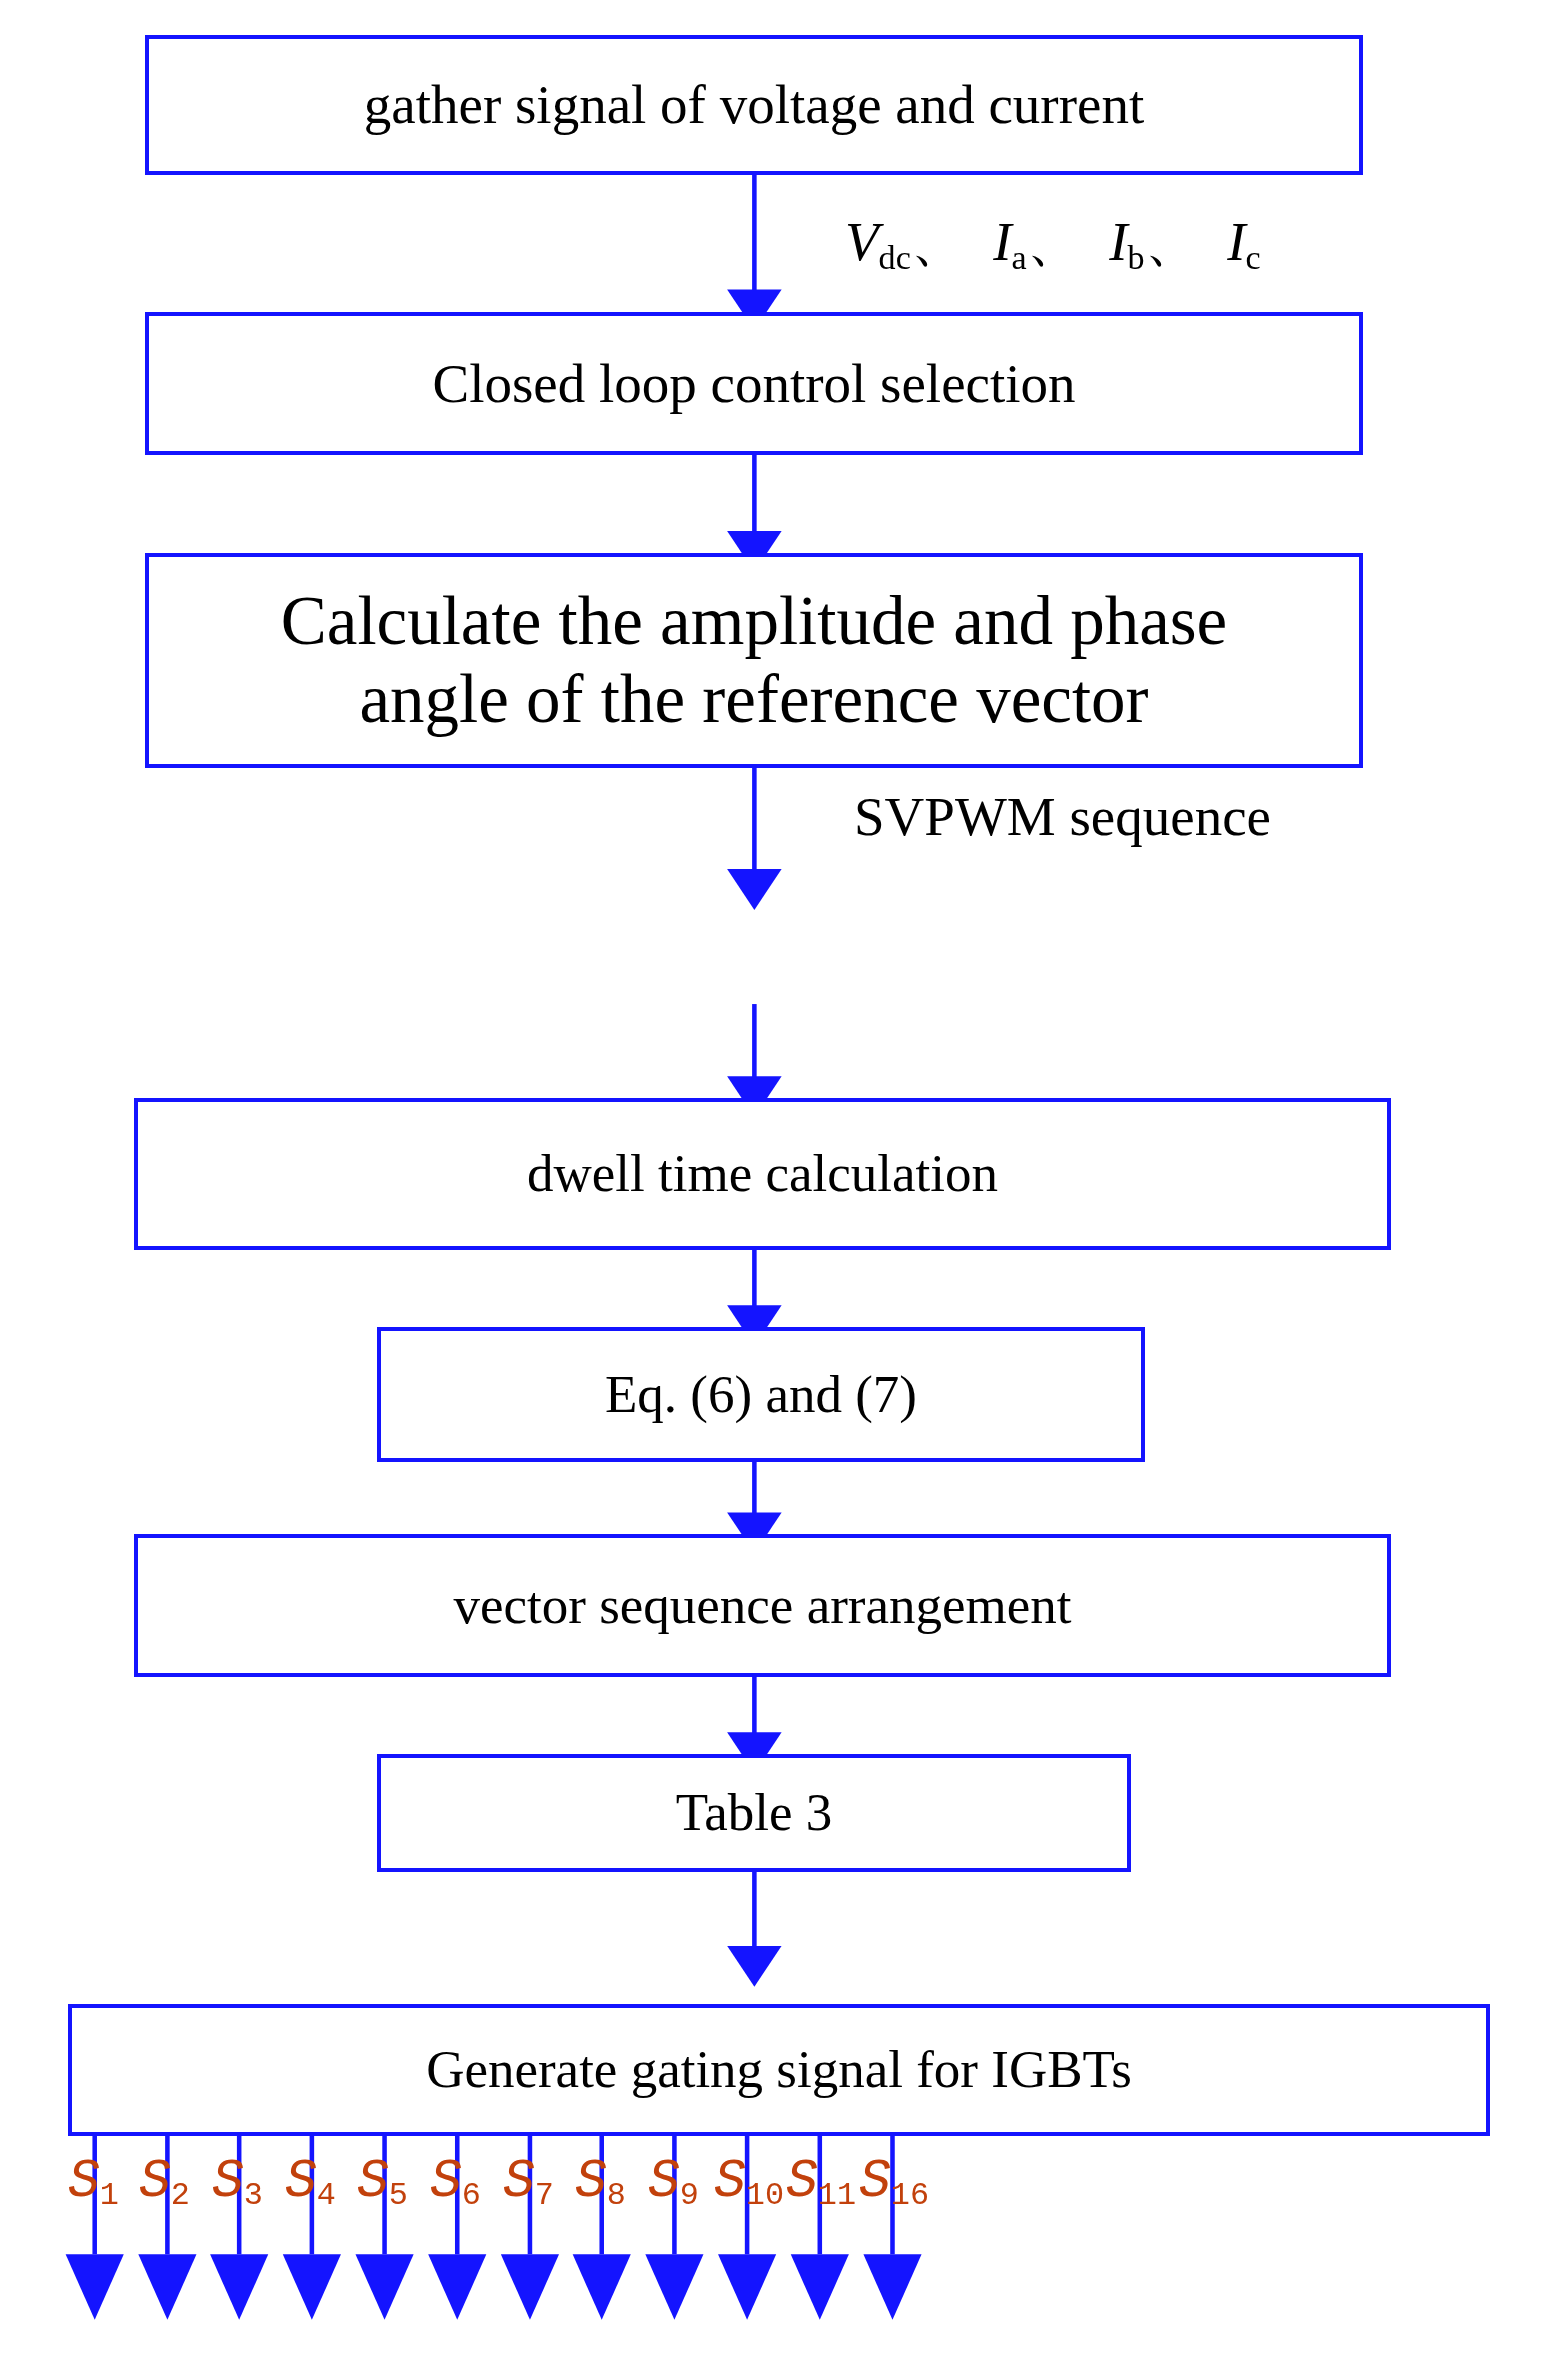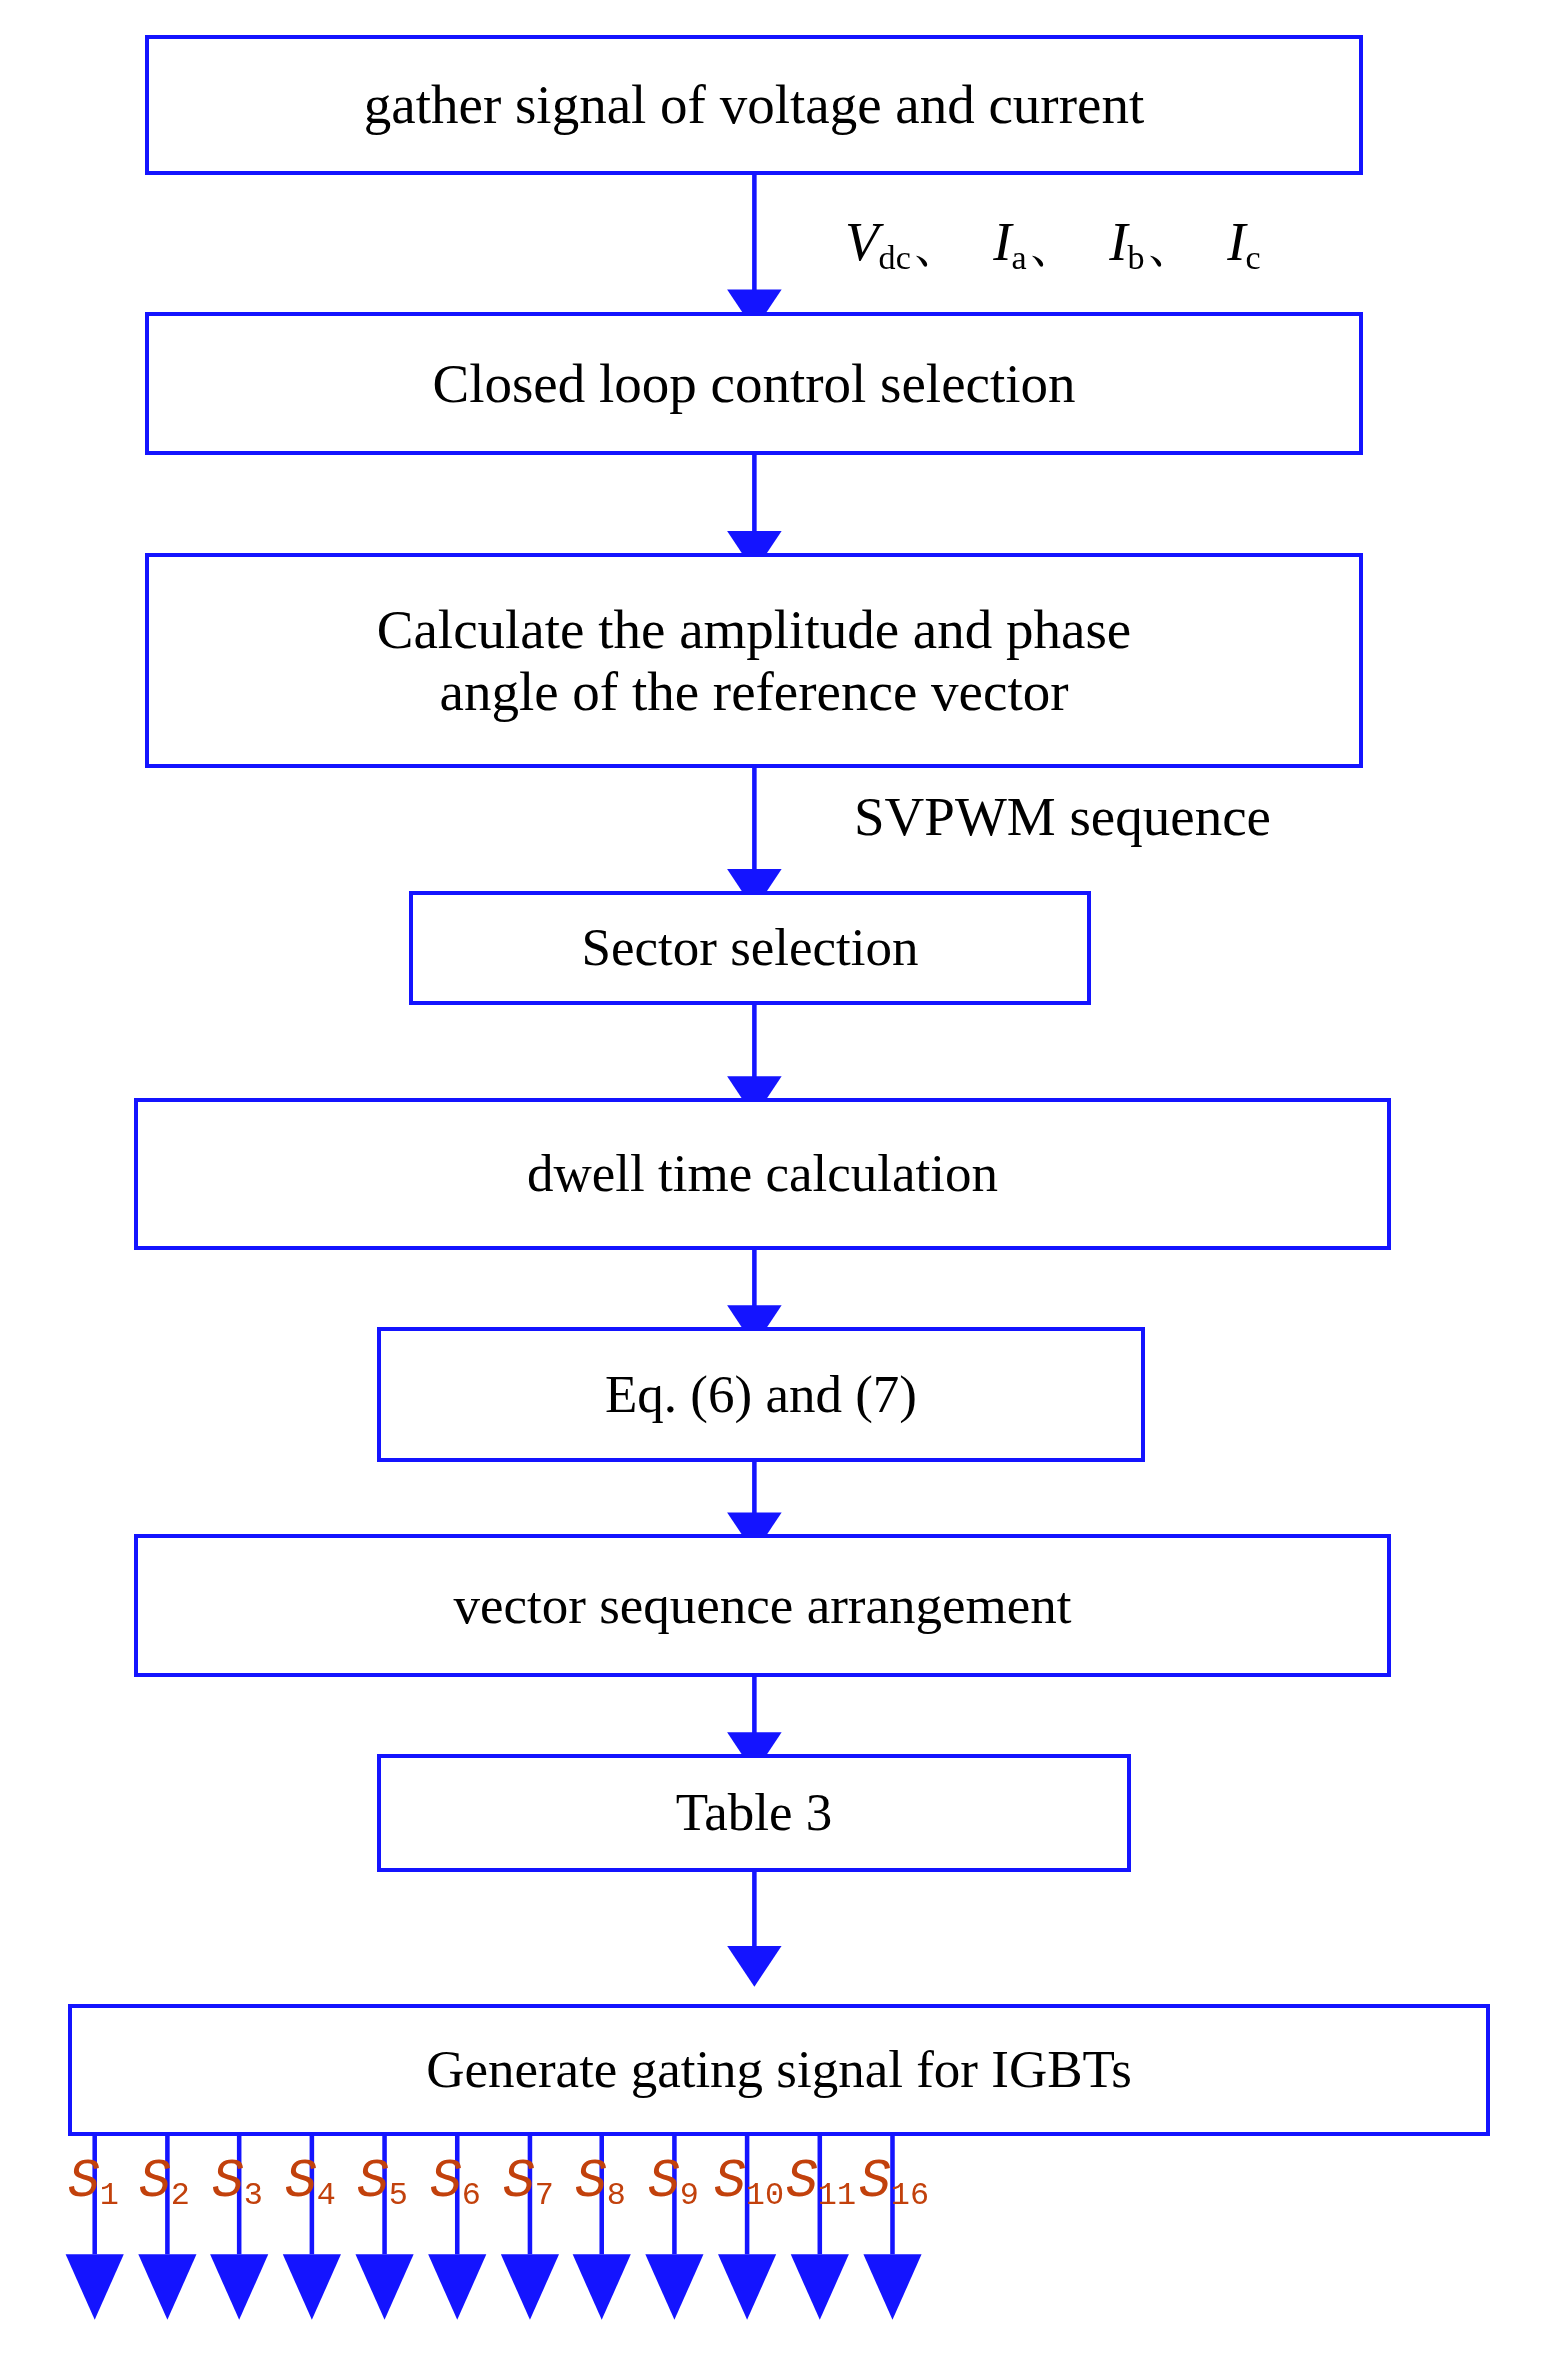--- a/index.html
+++ b/index.html
@@ -104,30 +104,27 @@
   </svg>
 
   <div class="node" style="left:145px;top:35px;width:1218px;height:140px;font-size:55px;justify-content:flex-end;">
     <span class="txt">gather signal of voltage and current</span>
   </div>
 
   <div class="node" style="left:145px;top:312px;width:1218px;height:143px;font-size:55px;">
     <span class="txt">Closed loop control selection</span>
   </div>
 
-  <div class="node" style="left:145px;top:553px;width:1218px;height:215px;font-size:55px;">
+  <div class="node" style="left:145px;top:553px;width:1218px;height:215px;font-size:69px;">
     <span class="txt">
       <span>Calculate the amplitude and phase</span><br>
       <span>angle of the reference vector</span>
     </span>
   </div>
 
-  <div class="node" style="left:409px;top:891px;width:682px;height:114px;font-size:53px;">
-    <span class="txt">Sector selection</span>
-  </div>
 
   <div class="node" style="left:134px;top:1098px;width:1257px;height:152px;font-size:53px;">
     <span class="txt">dwell time calculation</span>
   </div>
 
   <div class="node" style="left:377px;top:1327px;width:768px;height:135px;font-size:53px;">
     <span class="txt">Eq. (6) and (7)</span>
   </div>
 
   <div class="node" style="left:134px;top:1534px;width:1257px;height:143px;font-size:53px;">

